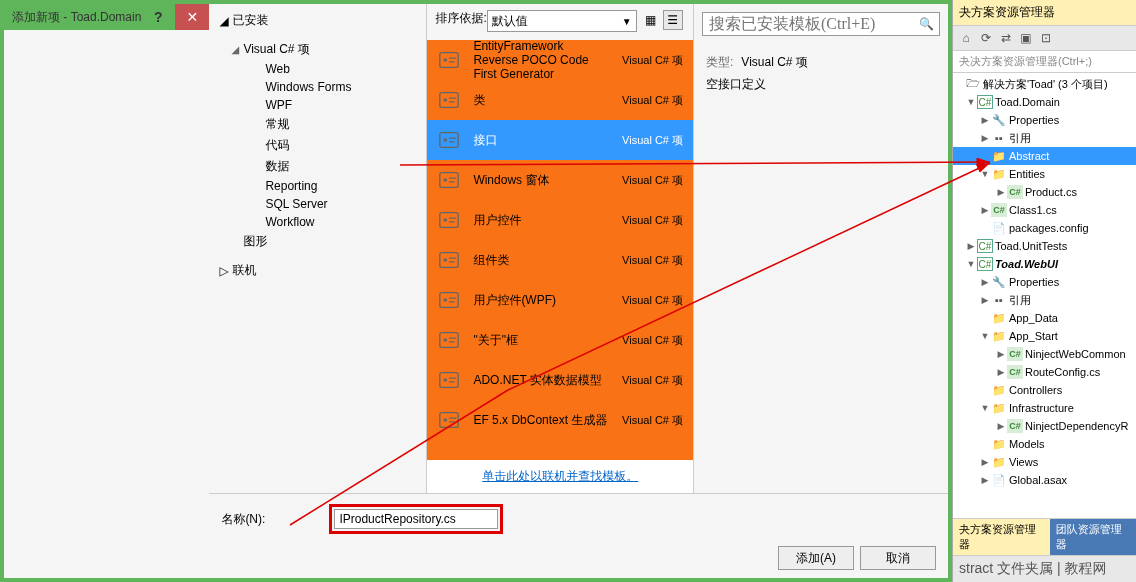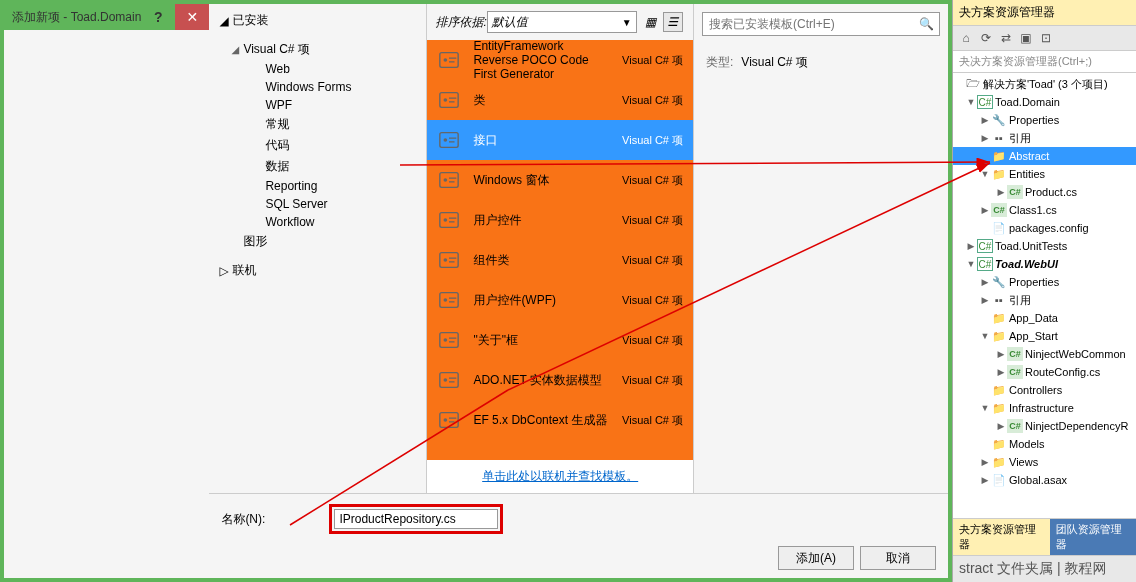--- a/index.html
+++ b/index.html
@@ -20,40 +20,40 @@
     .left-header .arrow { margin-right: 4px; }
     .tree { padding: 2px 0 2px 16px; }
     .tree-item { padding: 2px 6px; cursor: default; display: flex; align-items: center; }
     .tree-item .arrow { width: 12px; display: inline-block; font-size: 10px; color: #666; }
     .tree-sub { padding-left: 18px; }
     .tree-sub .tree-item { padding-left: 10px; }
     
     .main-area { flex: 1; display: flex; overflow: hidden; }
     
     .center-panel { flex: 1; display: flex; flex-direction: column; border-right: 1px solid #ccc; }
-    .center-toolbar { padding: 6px 8px; display: flex; align-items: center; height: 36px; font-style: italic; }
+    .center-toolbar { padding: 6px 8px; display: flex; align-items: flex-start; height: 36px; }
     .sort-label { font-size: 12px; }
     .sort-select { width: 150px; height: 22px; border: 1px solid #999; padding: 0 4px; display: flex; align-items: center; justify-content: space-between; background: #fff; }
     .sort-select .chev { font-size: 10px; }
     .view-icons { display: flex; gap: 2px; margin-left: 4px; }
     .view-icon { width: 20px; height: 20px; display: flex; align-items: center; justify-content: center; border: 1px solid transparent; }
     .view-icon.active { border: 1px solid #999; background: #e8e8e8; }
     
     .template-list { flex: 1; overflow-y: auto; background: #f97316; }
     .template-item { display: flex; align-items: center; height: 40px; padding: 0 10px; gap: 12px; cursor: default; }
     .template-item.selected { background: #3399ff; color: #fff; }
     .template-icon { width: 24px; height: 24px; display: flex; align-items: center; justify-content: center; }
     .template-icon svg { width: 22px; height: 22px; }
     .template-name { flex: 1; }
     .template-lang { font-size: 11px; }
     .online-link { text-align: center; padding: 8px; color: #0066cc; text-decoration: underline; background: #fff; }
     
     .right-panel { width: 254px; display: flex; flex-direction: column; }
     .search-box { margin: 8px; height: 24px; border: 1px solid #999; display: flex; align-items: center; background: #fff; }
-    .search-input { flex: 1; border: none; padding: 0 6px; outline: none; height: 100%; font-size: 12px; color: #888; }
+    .search-input { flex: 1; border: none; padding: 0 6px; outline: none; height: 100%; font-size: 16px; color: #888; font-family: Liberation Serif, serif; }
     .search-icon { width: 24px; display: flex; align-items: center; justify-content: center; color: #666; }
     .detail-panel { padding: 8px 12px; font-size: 12px; line-height: 1.8; }
     .detail-row { display: flex; gap: 8px; }
     .detail-label { color: #666; }
     
     .bottom-area { border-top: 1px solid #ccc; padding: 10px 12px 8px 12px; display: flex; flex-direction: column; gap: 8px; }
     .name-row { display: flex; align-items: center; gap: 8px; }
     .name-label { width: 100px; }
     .name-input-wrap { border: 3px solid #d00; padding: 2px; }
     .name-input { width: 164px; height: 20px; border: 1px solid #999; padding: 0 4px; outline: none; }
@@ -296,20 +296,21 @@
       <div class="right-panel">
         <div class="search-box">
           <input class="search-input" placeholder="搜索已安装模板(Ctrl+E)" style="">
           <span class="search-icon">🔍</span>
         </div>
         <div class="detail-panel">
           <div class="detail-row">
             <span class="detail-label">类型:</span>
             <span>Visual C# 项</span>
           </div>
+          <div>空接口定义</div>
         </div>
       </div>
     </div>
 
     <div class="bottom-area">
       <div class="name-row">
         <span class="name-label">名称(N):</span>
         <span class="name-input-wrap">
           <input class="name-input" value="IProductRepository.cs" style="">
         </span>

